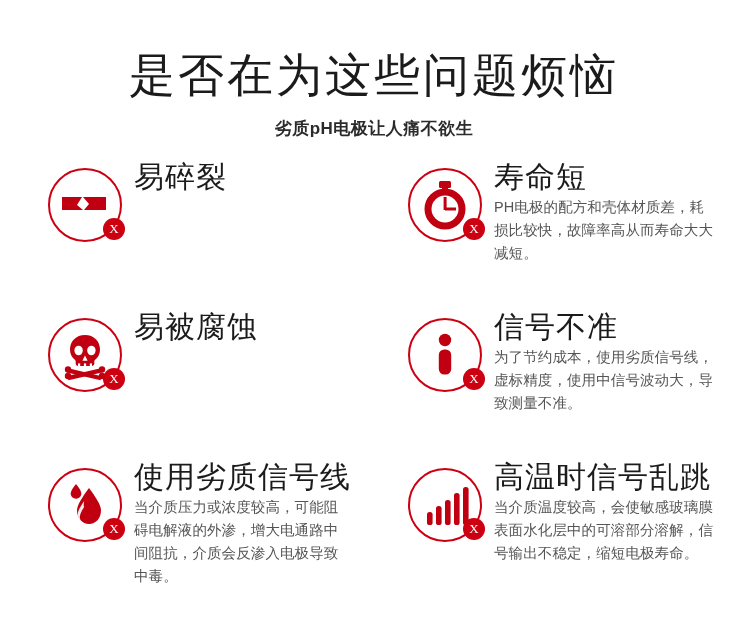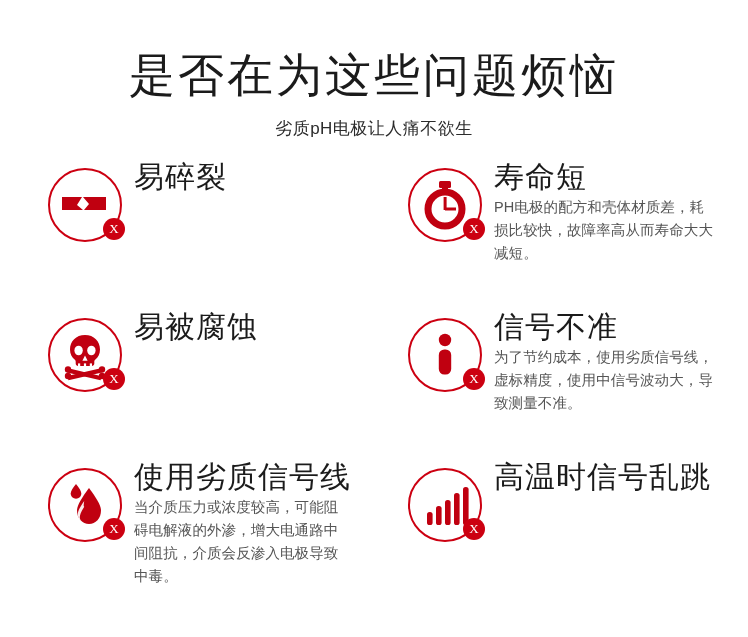--- a/index.html
+++ b/index.html
@@ -25,21 +25,21 @@
     font-size: 46px;
     line-height: 52px;
     font-weight: 400;
     color: #1b1b1b;
     letter-spacing: 3px;
     margin: 16px;
   }
   .page-subtitle {
     font-size: 17px;
     line-height: 22px;
-    font-weight: 400;
+    font-weight: 700;
     color: #2b2b2b;
     letter-spacing: 0.5px;
     margin: 10px 0 0 0;
   }
 
   
   .grid {
     margin-top: 22px;
     display: grid;
     grid-template-columns: 360px 388px;
@@ -247,16 +247,17 @@
             <rect x="26" y="21" width="5.6" height="25" rx="2.6"></rect>
             <rect x="35" y="14" width="5.6" height="32" rx="2.6"></rect>
             <rect x="44" y="8" width="5.6" height="38" rx="2.6"></rect>
           </g>
         </svg>
       </div>
       <div class="x-badge">X</div>
     </div>
     <div class="textblock">
       <div class="item-title">高温时信号乱跳</div>
+      <div class="item-desc">当介质温度较高，会使敏感玻璃膜表面水化层中的可溶部分溶解，信号输出不稳定，缩短电极寿命。</div>
     </div>
   </div>
 
 </div>
 
 </body></html>

